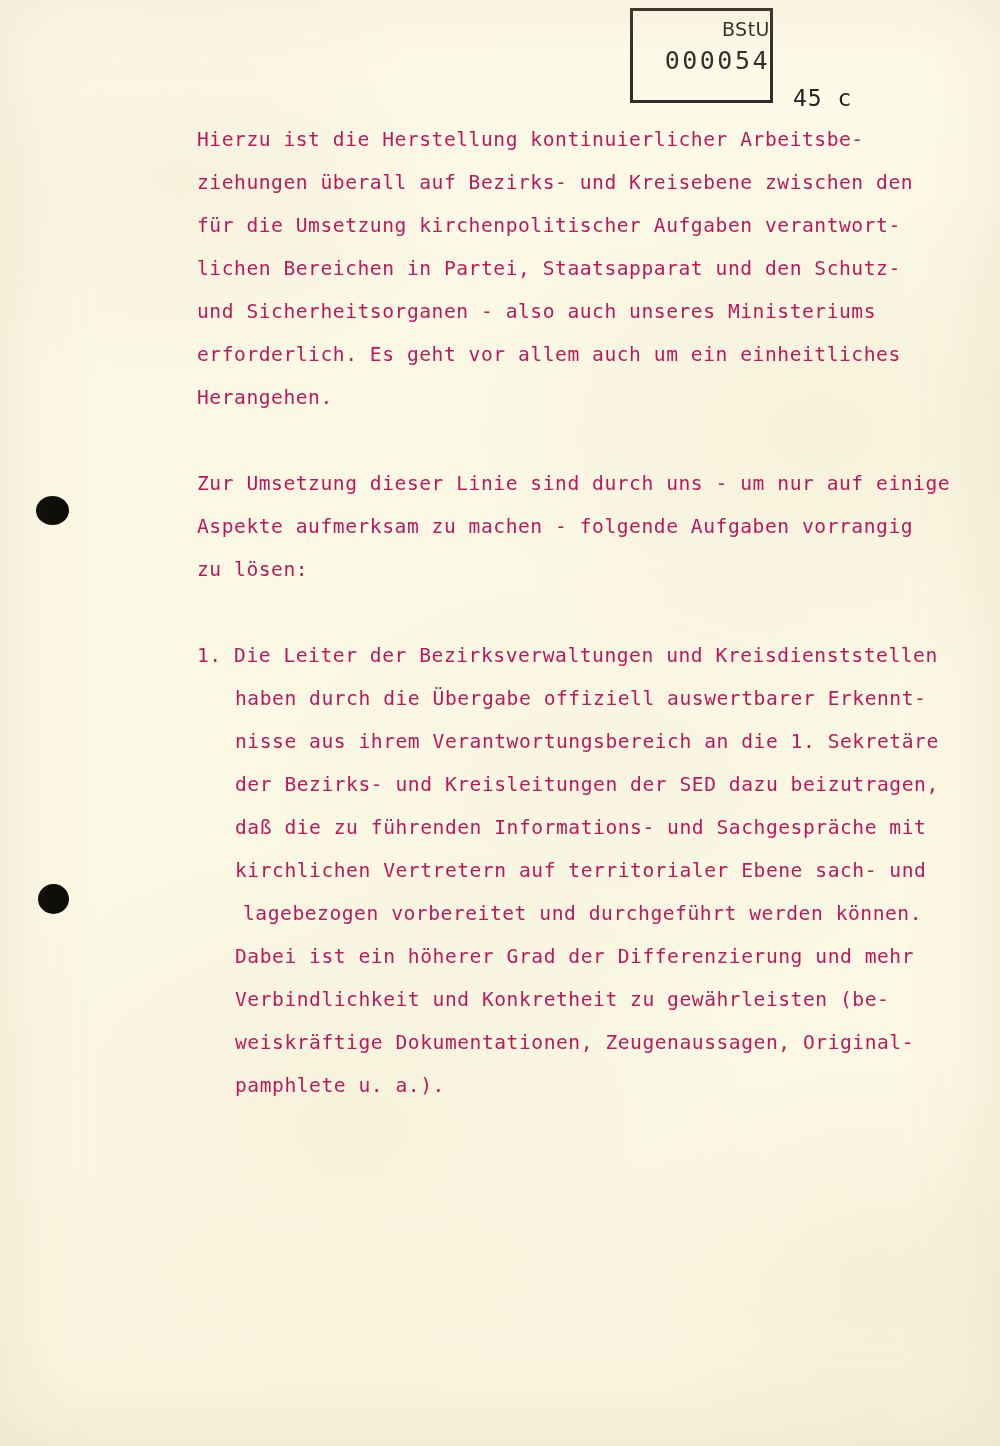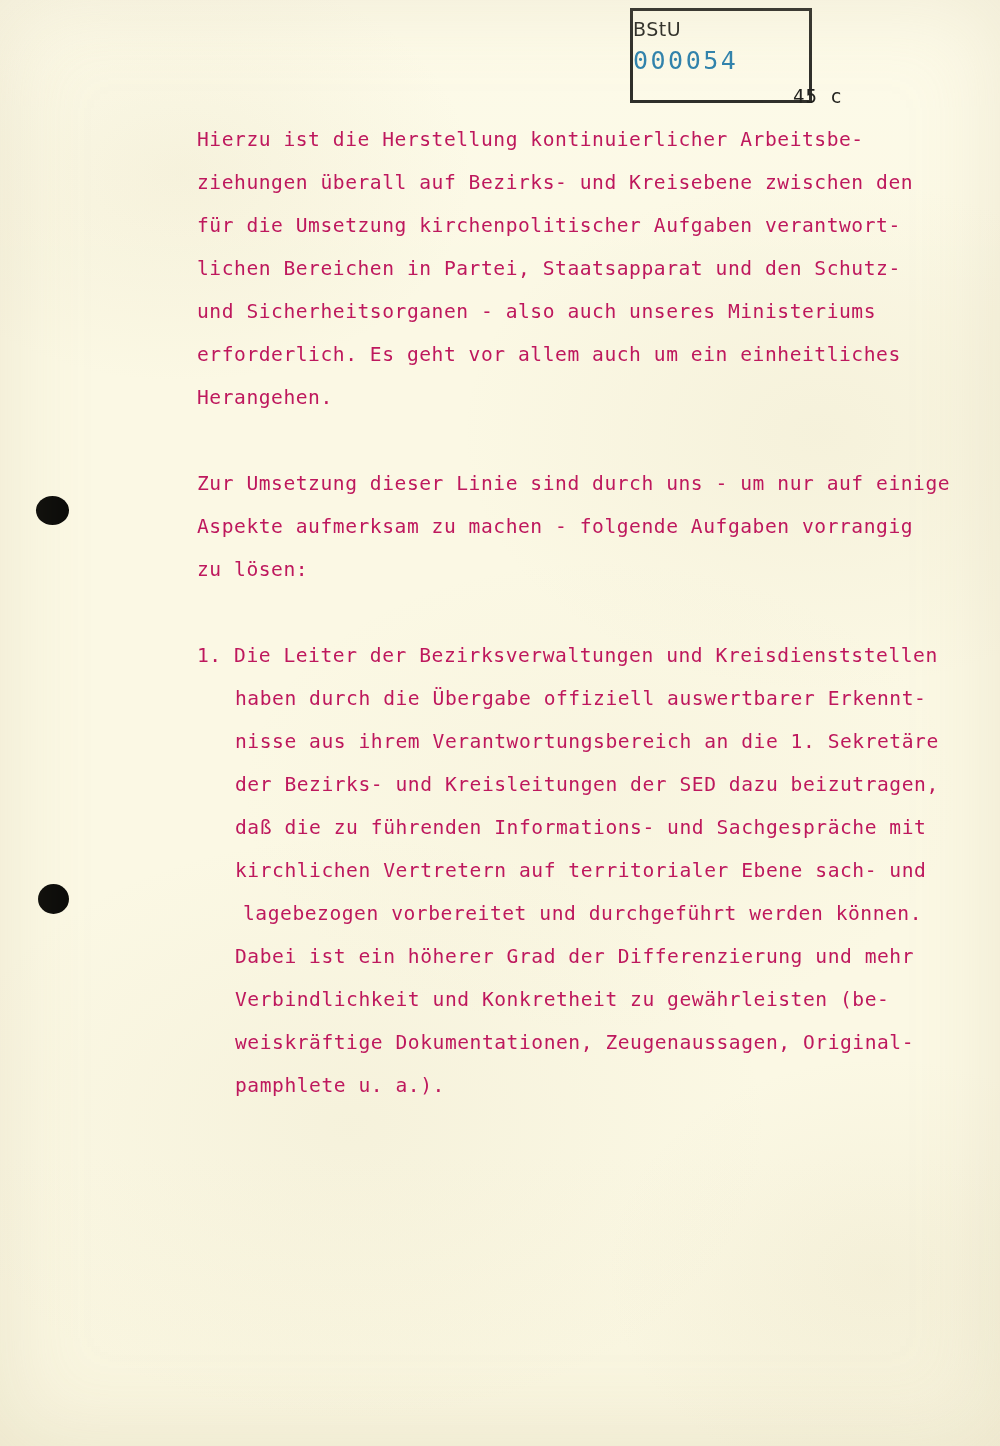--- a/index.html
+++ b/index.html
@@ -36,50 +36,50 @@
     inset: 0;
     pointer-events: none;
     box-shadow: inset 0 0 90px rgba(190,178,138,0.22);
   }
 
   
   #bstu-stamp {
     position: absolute;
     left: 630px;
     top: 8px;
-    width: 182px;
+    width: 143px;
     height: 95px;
     border: 3px solid #20201c;
     box-sizing: border-box;
-    text-align: left;
+    text-align: right;
     opacity: 0.93;
   }
   #bstu-stamp-label {
     margin-top: 7px;
     font-family: "DejaVu Sans", "Liberation Sans", sans-serif;
     font-size: 19px;
     letter-spacing: 0.5px;
     color: #1d1d19;
     font-weight: 400;
   }
   #bstu-stamp-number {
     margin-top: 6px;
     font-family: "DejaVu Sans Mono", "Liberation Mono", monospace;
     font-size: 25px;
     letter-spacing: 2.5px;
-    color: #0369a1;
+    color: #000000;
     opacity: 0.88;
   }
 
   #folio-mark {
     position: absolute;
     left: 793px;
     top: 85px;
     font-family: "DejaVu Sans Mono", "Liberation Mono", monospace;
-    font-size: 19px;
+    font-size: 23px;
     color: #23231f;
     letter-spacing: 1px;
   }
 
   
   .margin-dot {
     position: absolute;
     background: #0b0b09;
     border-radius: 50%;
   }

